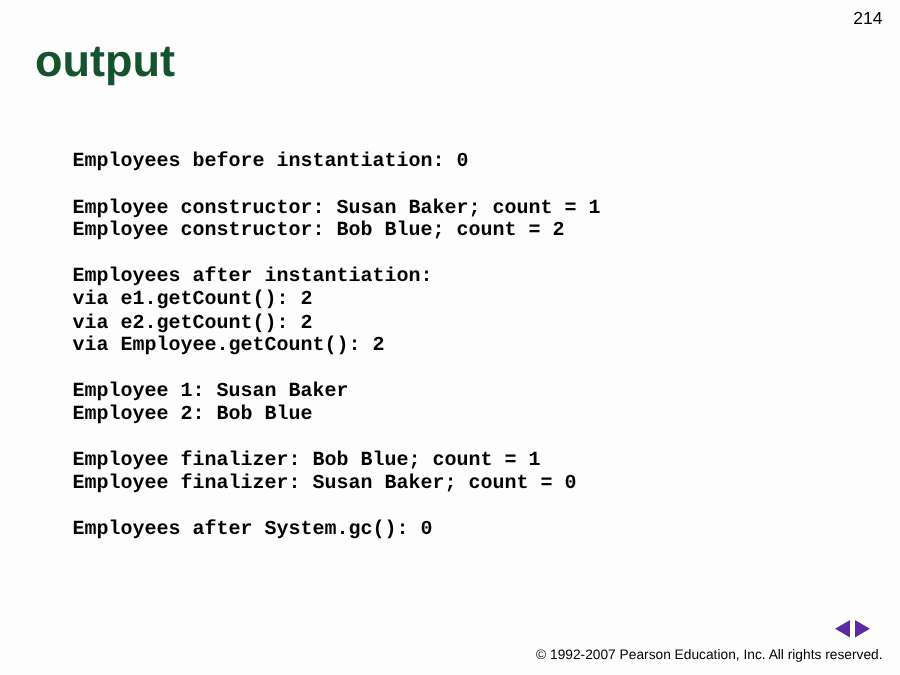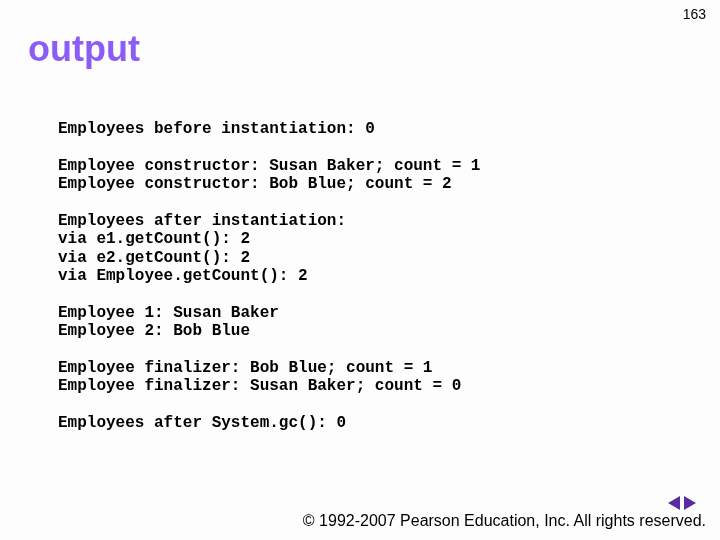--- a/index.html
+++ b/index.html
@@ -1,42 +1,42 @@
 <!DOCTYPE html>
 <html><head>
 <meta charset="utf-8">
 <style>
   * { margin: 0; padding: 0; box-sizing: border-box; }
   html, body { width: 720px; height: 540px; background: #fdfdfd; font-family: Arial, Helvetica, sans-serif; overflow: hidden; }
   .slide { position: relative; width: 720px; height: 540px; }
   .pagenum { position: absolute; top: 6px; right: 14px; font-size: 14px; color: #000; }
-  .title { position: absolute; top: 28px; left: 28px; font-size: 36px; font-weight: bold; color: #8b5cf6; }
+  .title { position: absolute; top: 28px; left: 28px; font-size: 36px; font-weight: bold; color: #14532d; }
   .code-block {
     position: absolute;
     top: 120px;
     left: 58px;
     font-family: "Courier New", Courier, monospace;
     font-weight: bold;
     font-size: 16px;
     line-height: 1.15;
     color: #000;
     white-space: pre;
   }
   .nav { position: absolute; bottom: 30px; right: 24px; display: flex; gap: 4px; }
   .nav .tri { width: 0; height: 0; border-top: 7px solid transparent; border-bottom: 7px solid transparent; }
   .nav .prev { border-right: 12px solid #5a2aa0; }
   .nav .next { border-left: 12px solid #5a2aa0; }
-  .footer { position: absolute; bottom: 10px; right: 14px; font-size: 16px; color: #000; padding-left: 36px; }
+  .footer { position: absolute; bottom: 10px; right: 14px; font-size: 11px; color: #000; padding-left: 36px; }
   .footer .copy { font-family: Arial, sans-serif; }
 </style>
 </head>
 <body>
 
 <div class="slide">
-  <div class="pagenum">163</div>
+  <div class="pagenum">214</div>
   <div class="title">output</div>
   <div class="code-block">Employees before instantiation: 0
 
 Employee constructor: Susan Baker; count = 1
 Employee constructor: Bob Blue; count = 2
 
 Employees after instantiation:
 via e1.getCount(): 2
 via e2.getCount(): 2
 via Employee.getCount(): 2

